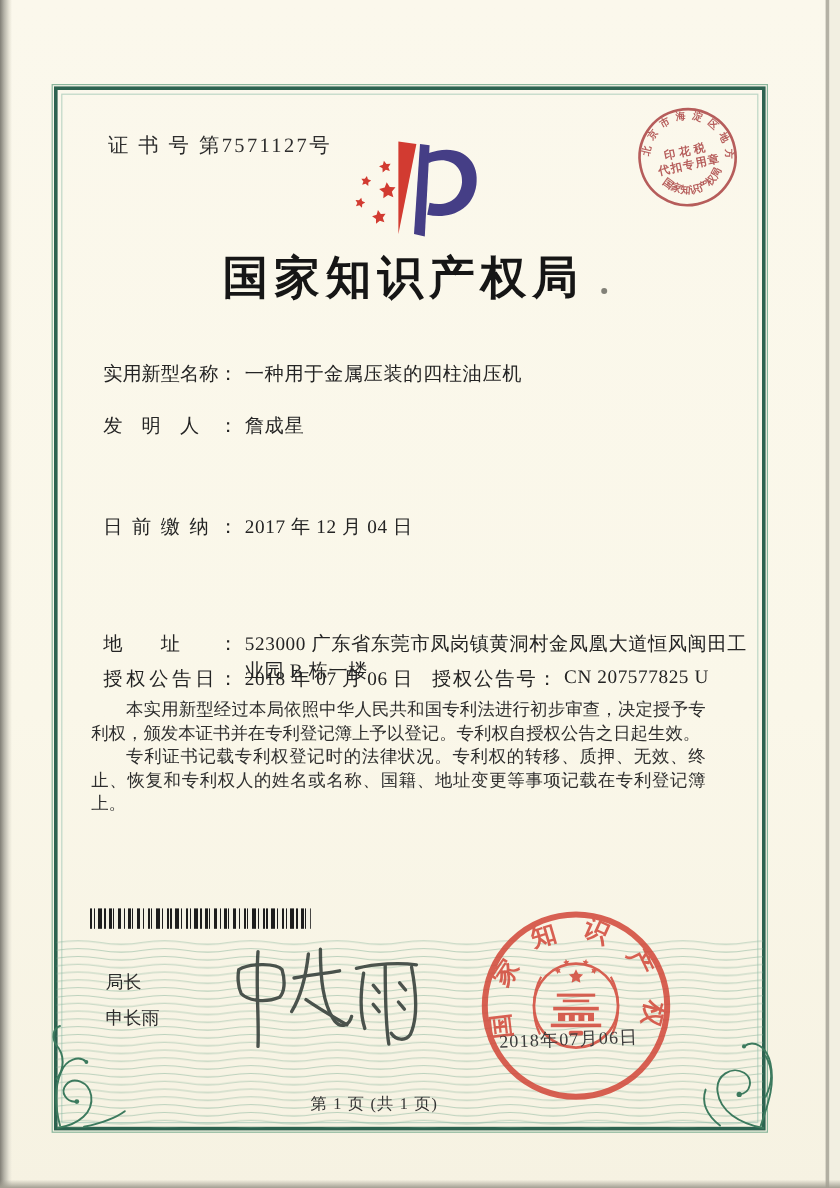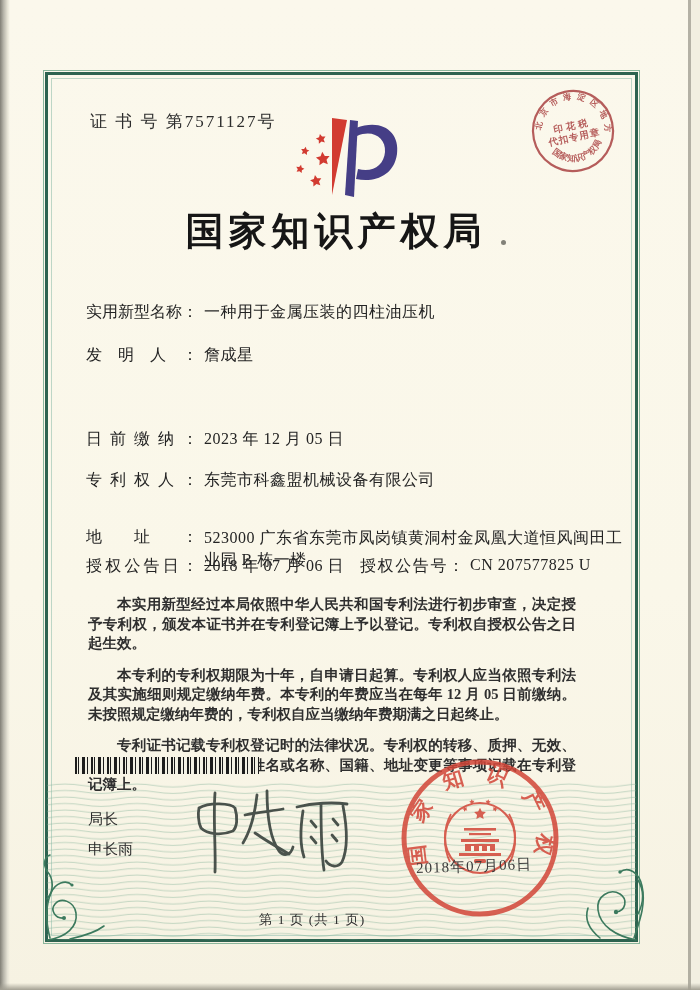--- a/index.html
+++ b/index.html
@@ -20,21 +20,21 @@
   .ink-speck{left:501px;top:240px;width:5px;height:5px;border-radius:50%;background:#5a5a52;opacity:.75;}
   
   .frow{left:86px;white-space:nowrap;font-size:16px;color:#242424;}
   .flabel{display:inline-block;width:112px;text-align:justify;text-align-last:justify;vertical-align:top;}
   .fvalue{display:inline-block;margin-left:6px;vertical-align:top;letter-spacing:.5px;}
   .fvalue.wrap{white-space:normal;width:434px;line-height:22px;}
   .frow2{left:360px;white-space:nowrap;font-size:16px;color:#242424;}
   .frow2 .flabel{width:104px;}
   
   .bodytext{left:76px;top:583px;width:512px;color:#2f2f2f;}
-  .bodytext p{margin:12px;text-indent:2em;font-size:14.5px;line-height:19.5px;text-align:justify;font-weight:bold;}
+  .bodytext p{margin:0;text-indent:2em;font-size:14.5px;line-height:19.5px;text-align:justify;}
   
   .barcode{left:75px;top:757px;width:184px;height:17px;background:repeating-linear-gradient(90deg,#1d1d1d 0 2px,#f3f1e4 2px 3px,#1d1d1d 3px 4px,#f3f1e4 4px 7px,#1d1d1d 7px 10px,#f3f1e4 10px 12px,#1d1d1d 12px 13px,#f3f1e4 13px 16px);}
   .signoff{left:88px;top:804px;font-size:15px;color:#2b2b2b;line-height:30px;}
   .sealdate{left:416px;top:857px;font-size:15px;color:#3b3b3b;letter-spacing:1px;transform:rotate(-2deg);z-index:6;}
   .footer{left:43px;top:911px;width:538px;text-align:center;font-size:13.5px;color:#333;letter-spacing:1px;z-index:5;}
   svg{display:block;}
   svg text{font-family:"Liberation Serif","DejaVu Serif",serif;}
   .z1{z-index:1}.z2{z-index:2}.z3{z-index:3}.z4{z-index:4}
 </style>
 </head>
@@ -118,38 +118,34 @@
   <div class="abs title z3">国家知识产权局</div>
   <div class="abs ink-speck"></div>
 
   <div class="abs frow z3" style="top:345px;">
     <span class="flabel">发明人：</span><span class="fvalue">詹成星</span>
   </div>
   <div class="abs frow z3" style="top:302px;">
     <span class="flabel">实用新型名称：</span><span class="fvalue">一种用于金属压装的四柱油压机</span>
   </div>
   <div class="abs frow z3" style="top:429px;">
-    <span class="flabel">日前缴纳：</span><span class="fvalue">2023 年 12 月 05 日</span>
-  </div>
-  <div class="abs frow z3" style="top:470px;">
-    <span class="flabel">专利权人：</span><span class="fvalue">东莞市科鑫盟机械设备有限公司</span>
+    <span class="flabel">日前缴纳：</span><span class="fvalue">2017 年 12 月 04 日</span>
   </div>
   <div class="abs frow z3" style="top:511px;margin-top:16px;">
     <span class="flabel">地址：</span><span class="fvalue wrap">523000 广东省东莞市凤岗镇黄洞村金凤凰大道恒风闽田工业园 B 栋一楼</span>
   </div>
   <div class="abs frow z3" style="top:556px;font-family:Liberation Serif, serif;">
     <span class="flabel">授权公告日：</span><span class="fvalue">2018 年 07 月 06 日</span>
   </div>
   <div class="abs frow2 z3" style="top:556px;">
     <span class="flabel">授权公告号：</span><span class="fvalue">CN 207577825 U</span>
   </div>
 
   <div class="abs bodytext z3">
     <p>本实用新型经过本局依照中华人民共和国专利法进行初步审查，决定授予专利权，颁发本证书并在专利登记簿上予以登记。专利权自授权公告之日起生效。</p>
-    <p>本专利的专利权期限为十年，自申请日起算。专利权人应当依照专利法及其实施细则规定缴纳年费。本专利的年费应当在每年 12 月 05 日前缴纳。未按照规定缴纳年费的，专利权自应当缴纳年费期满之日起终止。</p>
     <p>专利证书记载专利权登记时的法律状况。专利权的转移、质押、无效、终止、恢复和专利权人的姓名或名称、国籍、地址变更等事项记载在专利登记簿上。</p>
   </div>
 
   <div class="abs barcode z3"></div>
 
   <div class="abs signoff z3">
     <div>局长</div>
     <div>申长雨</div>
   </div>
 

